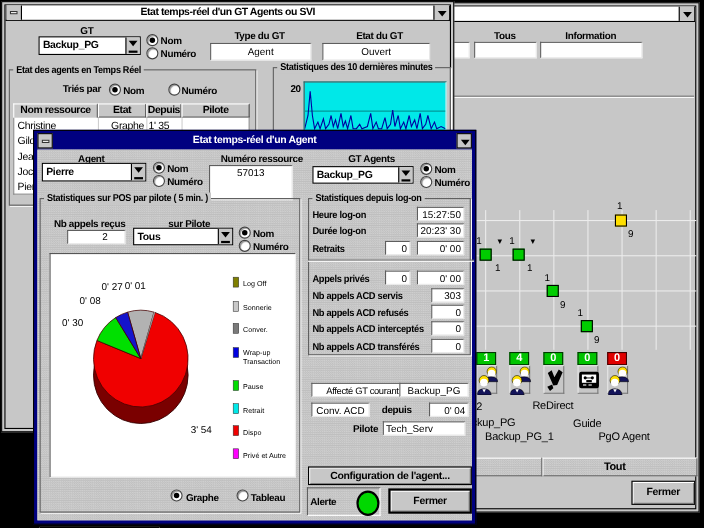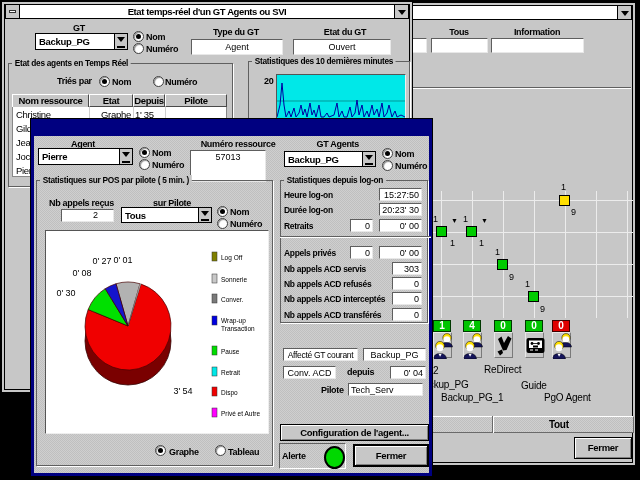--- a/index.html
+++ b/index.html
@@ -209,20 +209,28 @@
   <div class="a" style="left:271px;top:54px;width:130px;height:100px;background:#00e8e8;border:1px solid;border-color:#555 #eee #eee #555;">
     <svg width="128" height="98" viewBox="0 0 128 98">
       <line x1="0" y1="26" x2="128" y2="26" stroke="#009999" stroke-width="1"></line>
       <polyline fill="none" stroke="#0000a0" stroke-width="1" points="0,42 3,30 5,8 7,30 9,42 12,36 14,42 17,33 19,42 22,38 24,30 26,40 28,34 30,42 33,28 35,40 37,35 39,42 42,30 44,42 47,42 50,38 52,42 57,40 60,28 62,42 65,36 67,42 70,42 73,32 75,42 78,38 80,25 82,40 85,30 87,42 90,36 92,42 95,30 97,40 100,34 102,42 105,28 107,42 110,38 112,30 115,42 118,36 120,42 124,40 128,42"></polyline>
     </svg>
   </div>
 </div>
 </div>
 
 <div class="a" id="winB" style="left:30px;top:118px;width:403px;height:359px;border:1px solid #000;background:#000080;">
+ <div class="a" style="left:1px;top:1px;right:1px;height:16px;background:#000080;color:#fff;font-weight:bold;font-size:9.5px;text-align:center;line-height:16px;letter-spacing:-0.3px;">Etat temps-réel d'un Agent
+   <div class="a" style="left:2px;top:1px;width:14px;height:14px;background:#c7c7c7;border:1px solid #000;">
+        <i style="position:absolute;left:3px;top:5px;width:7px;height:3px;background:#fff;border:1px solid #333;"></i>
+      </div>
+   <div class="a" style="right:2px;top:1px;width:14px;height:14px;background:#c7c7c7;border:1px solid #000;">
+        <i style="position:absolute;left:3px;top:5px;width:0;height:0;border:4px solid transparent;border-top:5px solid #000;"></i>
+      </div>
+ </div>
  <div class="a gray" style="left:3px;top:17px;right:3px;bottom:3px;">
 
   <div class="lbl" style="left:27px;top:3px;width:44px;text-align:center;">Agent</div>
   <div class="combo" style="left:4px;top:12px;width:95px;height:17px;">
         <span>Pierre</span>
         <div class="cb">
           <i></i>
           <u></u>
         </div>
       </div>
@@ -323,21 +331,21 @@
   <div class="sunk val" style="left:345px;top:110px;width:43px;height:13px;line-height:12px;">0' 00</div>
   <div class="lbl ll" style="left:250px;top:128px;">Nb appels ACD servis</div>
   <div class="sunk val" style="left:358px;top:126px;width:30px;height:13px;line-height:12px;">303</div>
   <div class="lbl ll" style="left:250px;top:143px;">Nb appels ACD refusés</div>
   <div class="sunk val" style="left:358px;top:141px;width:30px;height:13px;line-height:12px;">0</div>
   <div class="lbl ll" style="left:250px;top:158px;">Nb appels ACD interceptés</div>
   <div class="sunk val" style="left:358px;top:156px;width:30px;height:13px;line-height:12px;">0</div>
   <div class="lbl ll" style="left:250px;top:174px;">Nb appels ACD transférés</div>
   <div class="sunk val" style="left:358px;top:172px;width:30px;height:13px;line-height:12px;">0</div>
 
-  <div class="sunk" style="left:249px;top:212px;width:75px;height:13px;text-align:center;line-height:12px;font-size:8.5px;letter-spacing:-0.3px;">Affecté GT courant</div>
+  <div class="sunk" style="left:249px;top:212px;width:93px;height:13px;text-align:center;line-height:12px;font-size:8.5px;letter-spacing:-0.3px;">Affecté GT courant</div>
   <div class="sunk" style="left:329px;top:212px;width:63px;height:13px;text-align:center;line-height:12px;font-size:9px;">Backup_PG</div>
   <div class="sunk" style="left:249px;top:230px;width:53px;height:13px;text-align:center;line-height:12px;font-size:9px;">Conv. ACD</div>
   <div class="lbl" style="left:313px;top:231px;">depuis</div>
   <div class="sunk val" style="left:356px;top:230px;width:36px;height:13px;line-height:12px;">0' 04</div>
   <div class="lbl" style="left:287px;top:249px;">Pilote</div>
   <div class="sunk" style="left:314px;top:247px;width:75px;height:13px;line-height:12px;font-size:9px;padding-left:2px;">Tech_Serv</div>
 
   <div class="btn" style="left:246px;top:288px;width:149px;height:17px;line-height:15px;">Configuration de l'agent...</div>
 
   <div class="a" style="left:245px;top:307px;width:67px;height:26px;border:1px solid;border-color:#606060 #fff #fff #606060;"></div>

